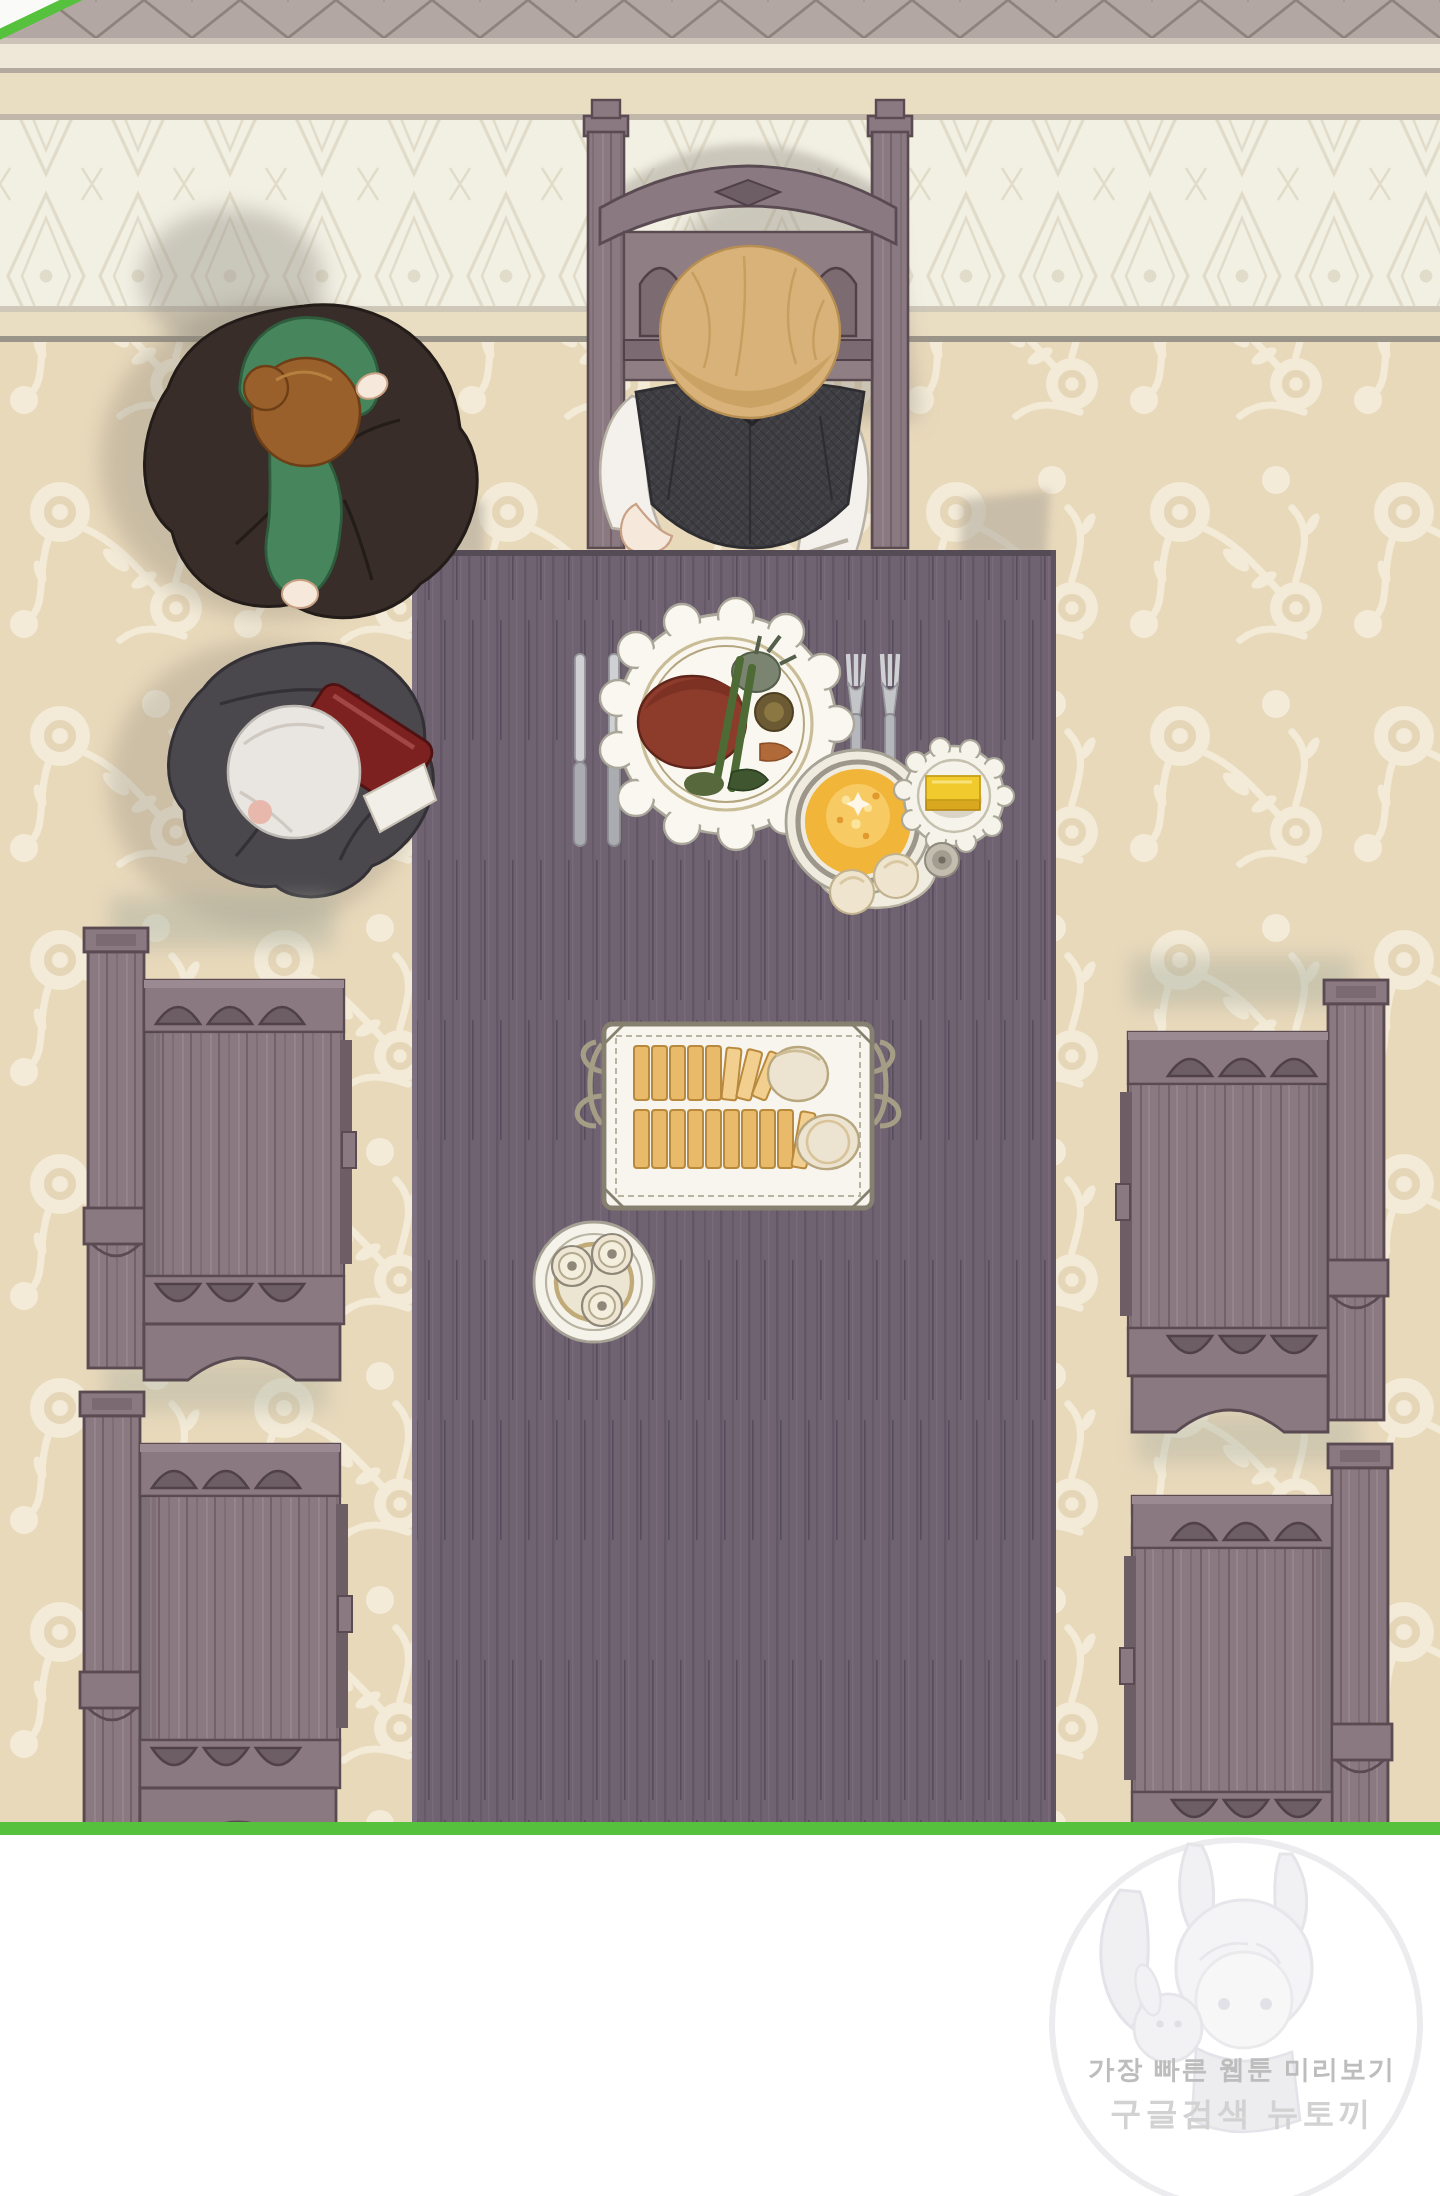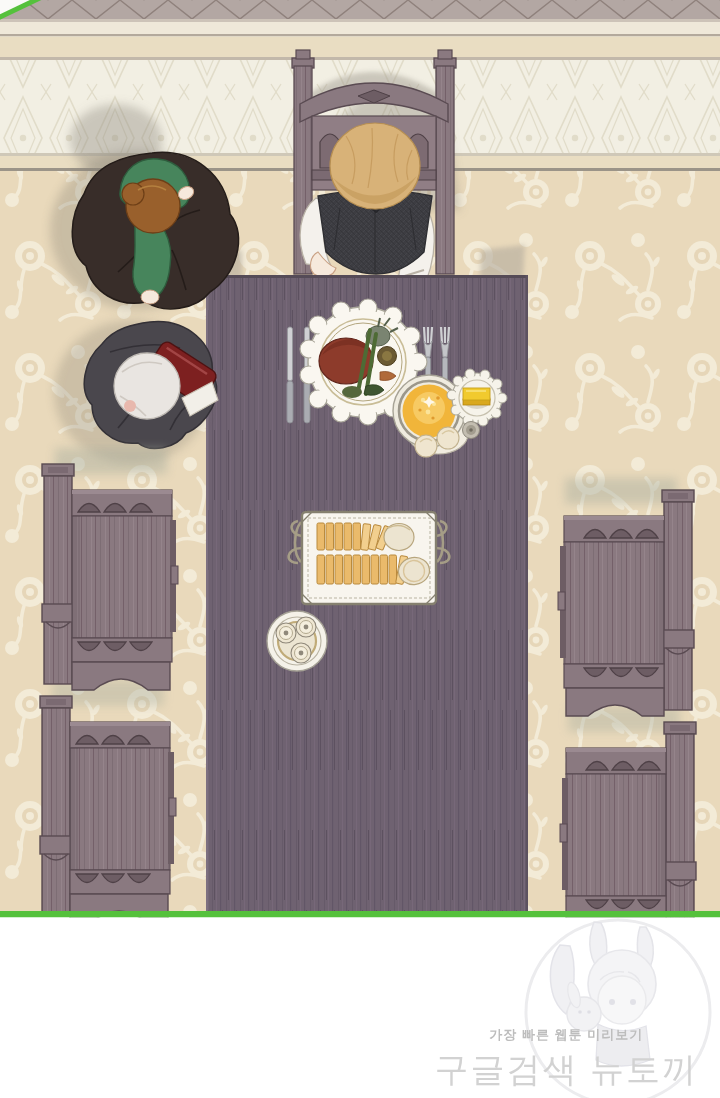--- a/index.html
+++ b/index.html
@@ -1,21 +1,21 @@
 <!DOCTYPE html>
 <html style="--border-green: #55c13c; --wall-molding: #b3a7a3; --wall-band-light: #efe8d9; --wall-band-cream: #e9ddc2; --wallpaper-base: #f2efe3; --wallpaper-motif: #e1dcc9; --floor-base: #e9d9bb; --floor-motif: #f3ebd7; --table-wood: #6f6271; --table-wood-dark: #554b57; --chair-wood: #8a7980; --chair-wood-dark: #5a4b52; --hair-blonde: #d8b278; --vest-charcoal: #3d3d42; --shirt-white: #f4f1ec; --skin-tone: #f6e9dc; --maid-dress-green: #47855c; --maid-hair-brown: #99602c; --maid-skirt-brown: #382d29; --butler-coat-grey: #4a474d; --butler-hair-silver: #e9e5e1; --wine-red: #7d2020; --plate-white: #faf7f0; --steak-brown: #8d3b2b; --soup-yellow: #f1b53a; --butter-yellow: #f1ca2e; --bread-golden: #eaba6b; --cutlery-silver: #cfd0d3; --watermark-text-grey: #bdbdbd; --watermark-text-light: #d2d2d2; --footer-white: #ffffff;"><head>
 <meta charset="utf-8">
 <style>
   html,body{margin:0;padding:0;background:#ffffff;}
   .canvas{position:relative;width:720px;height:1098px;overflow:hidden;
           font-family:"Liberation Sans", sans-serif;background:var(--footer-white,#fff);}
   .scene-svg{position:absolute;left:0;top:0;display:block;}
   .watermark-text{position:absolute;right:22px;top:1026px;text-align:center;z-index:5;}
   .wm-line1{font-size:13px;letter-spacing:1px;color:var(--watermark-text-grey,#bdbdbd);font-weight:bold;}
-  .wm-line2{font-size:34px;letter-spacing:2px;color:var(--watermark-text-light,#d2d2d2);font-weight:normal;margin-top:3px;}
+  .wm-line2{font-size:16px;letter-spacing:2px;color:var(--watermark-text-light,#d2d2d2);font-weight:bold;margin-top:3px;}
 </style>
 </head>
 <body>
 
 <div class="canvas">
 
 <svg class="scene-svg" width="720" height="1098" viewBox="0 0 720 1098">
   <defs>
     <filter id="soft" x="-60%" y="-60%" width="220%" height="220%">
           <feGaussianBlur stdDeviation="5"></feGaussianBlur>

